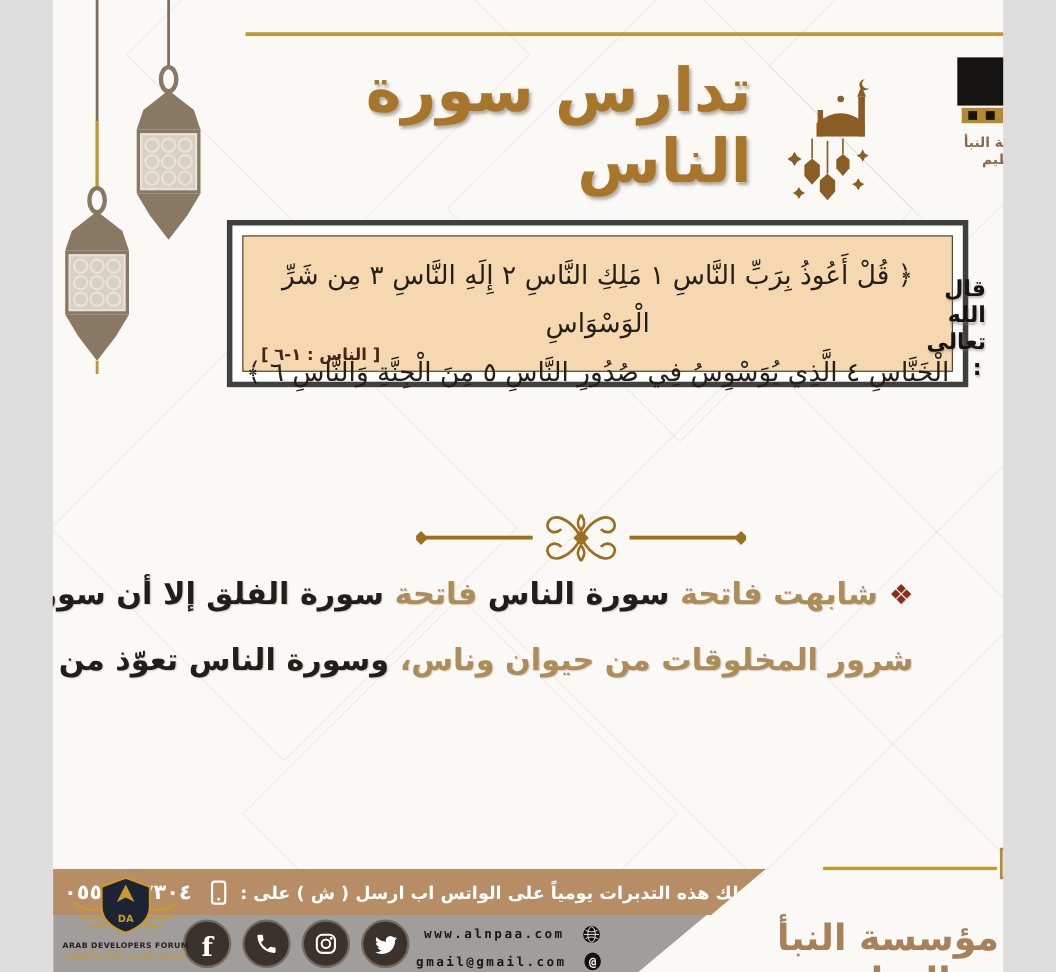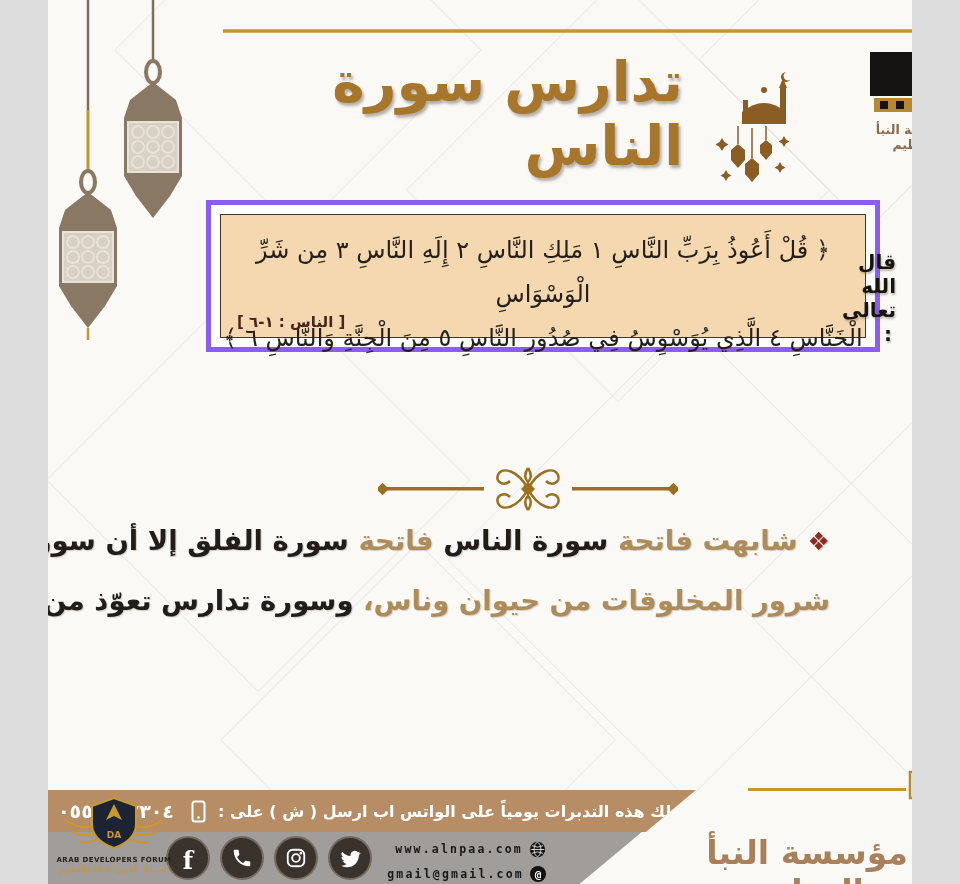--- a/index.html
+++ b/index.html
@@ -16,21 +16,21 @@
   
   .title { position:absolute; left:185px; top:60px; width:450px; height:108px;
            display:flex; align-items:center; justify-content:center;
            font-size:55px; font-weight:bold; color:#a7762b;
            text-shadow:2px 3px 3px rgba(110,100,88,.5); }
   .logo-wrap { position:absolute; left:810px; top:52px; width:112px; text-align:center; }
   .logo-caption { margin-top:4px; font-size:12.5px; font-weight:bold; color:#8a6a4a; }
 
   
   .verse-outer { position:absolute; left:158px; top:200px; width:674px; height:152px;
-                 background:#fff; border:5px solid #8b5cf6;padding-left:35px; }
+                 background:#fff; border:5px solid #404040;padding-left:35px; }
   .verse-inner { position:absolute; inset:9px; background:#f5d7b0;
                  border:1.5px solid #463527; padding-top:13px; text-align:center; }
   .verse-line { font-size:24px; line-height:44px; color:#241f19; direction:rtl; }
   .verse-ref  { position:absolute; left:16px; bottom:6px; font-size:15px;
                 font-weight:bold; color:#4a2418; direction:rtl; }
   .verse-label { position:absolute; left:832px; right:16px; top:250px; text-align:center;
                  font-size:20px; font-weight:bold; color:#17130f;
                  text-shadow:1px 2px 2px rgba(120,110,100,.45); }
 
   
@@ -56,21 +56,21 @@
                  display:flex; align-items:center; direction:rtl;
                  padding:0 16px 0 10px; gap:12px; }
   .wa-note { font-size:16px; font-weight:bold; color:#fff; }
   .phone-num { font-size:19px; font-weight:bold; color:#fff; letter-spacing:6px;
                margin-right:auto; direction:ltr; }
   .soc { position:absolute; top:836px; width:44px; height:44px; border-radius:50%;
          background:#3a322d; border:2px solid #756a5f; display:flex;
          align-items:center; justify-content:center; color:#fff; }
   .soc-f { font-family:"DejaVu Serif", serif; font-size:24px; font-weight:bold; padding-top:4px;}
   .contact { position:absolute; left:330px; top:838px; width:168px; direction:ltr; }
-  .contact .row { display:flex; align-items:center; justify-content:flex-end; gap:6px;
+  .contact .row { display:flex; align-items:center; justify-content:flex-end; gap:16px;
                   height:22px; font-size:11.5px; font-weight:bold; letter-spacing:2.2px;
                   color:#181818; font-family:"DejaVu Sans Mono", monospace; }
   .atcircle { width:16px; height:16px; border-radius:50%; background:#111; color:#fff;
               font-size:11px; font-weight:bold; display:flex; align-items:center;
               justify-content:center; letter-spacing:0; }
   .gold-line { position:absolute; left:700px; top:788px; width:158px; height:2.5px;
                background:#c3962f; }
   .brand { position:absolute; left:628px; top:833px; width:262px; text-align:center;
            font-size:33px; font-weight:bold; color:#a8805a; direction:rtl; }
   .badge { position:absolute; left:898px; top:832px; width:47px; height:47px;
@@ -209,21 +209,21 @@
       <path d="M150 27 C160 46 176 50 180 41 C183 34 174 29 168 35"></path>
       <path d="M150 6 C146 12 146 16 150 20 C154 16 154 12 150 6"></path>
       <path d="M150 48 C146 42 146 38 150 34 C154 38 154 42 150 48"></path>
     </g>
   </svg>
 
   <div class="ans-line" style="top:524px;">
     <span class="bullet">❖</span><span class="tan">شابهت فاتحة </span><span>سورة الناس </span><span class="tan">فاتحة </span><span>سورة الفلق إلا أن سورة الفلق تعوّذ من</span>
   </div>
   <div class="ans-line" style="top:584px;">
-    <span class="tan">شرور المخلوقات من حيوان وناس، </span><span>وسورة تدارس تعوّذ من </span><span class="tan">شرور مخلوقات</span>
+    <span class="tan">شرور المخلوقات من حيوان وناس، </span><span>وسورة الناس تعوّذ من </span><span class="tan">شرور مخلوقات</span>
   </div>
 
   <div class="footer-gray"></div>
   <div class="footer-tan">
     <span class="wa-note">لتصلك هذه التدبرات يومياً على الواتس اب ارسل ( ش ) على :</span>
     <svg width="15" height="23" viewBox="0 0 15 23">
       <rect x="1.5" y="1.5" width="12" height="20" rx="2.5" fill="none" stroke="#fff" stroke-width="2"></rect>
       <circle cx="7.5" cy="17.5" r="1.3" fill="#fff"></circle>
     </svg>
     <span class="phone-num">٠٥٥٠٤٢٧٣٠٤</span>

